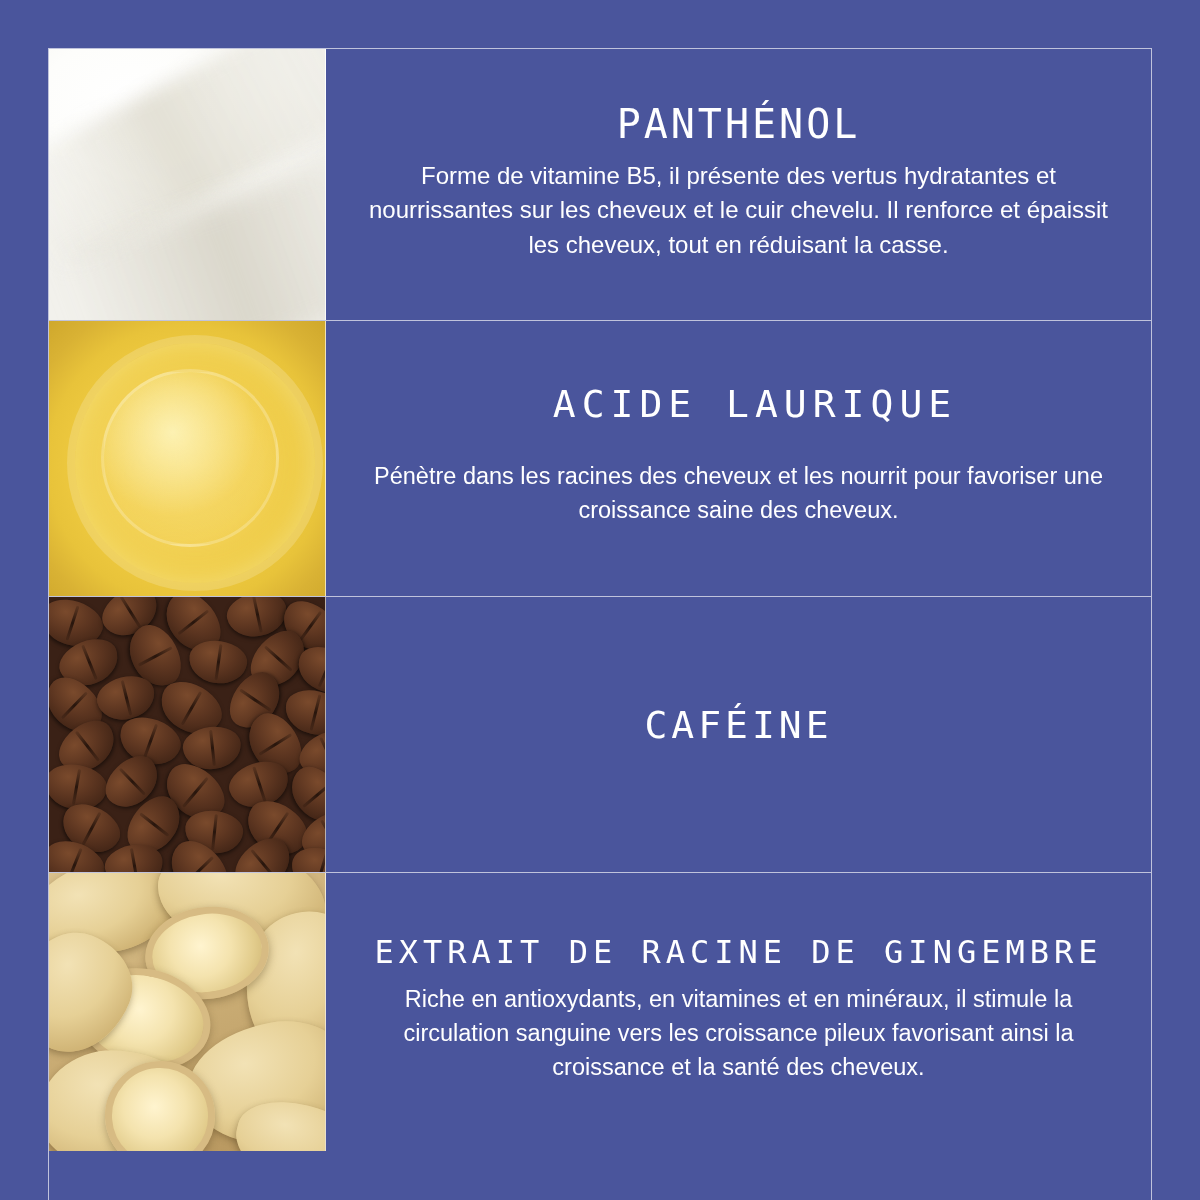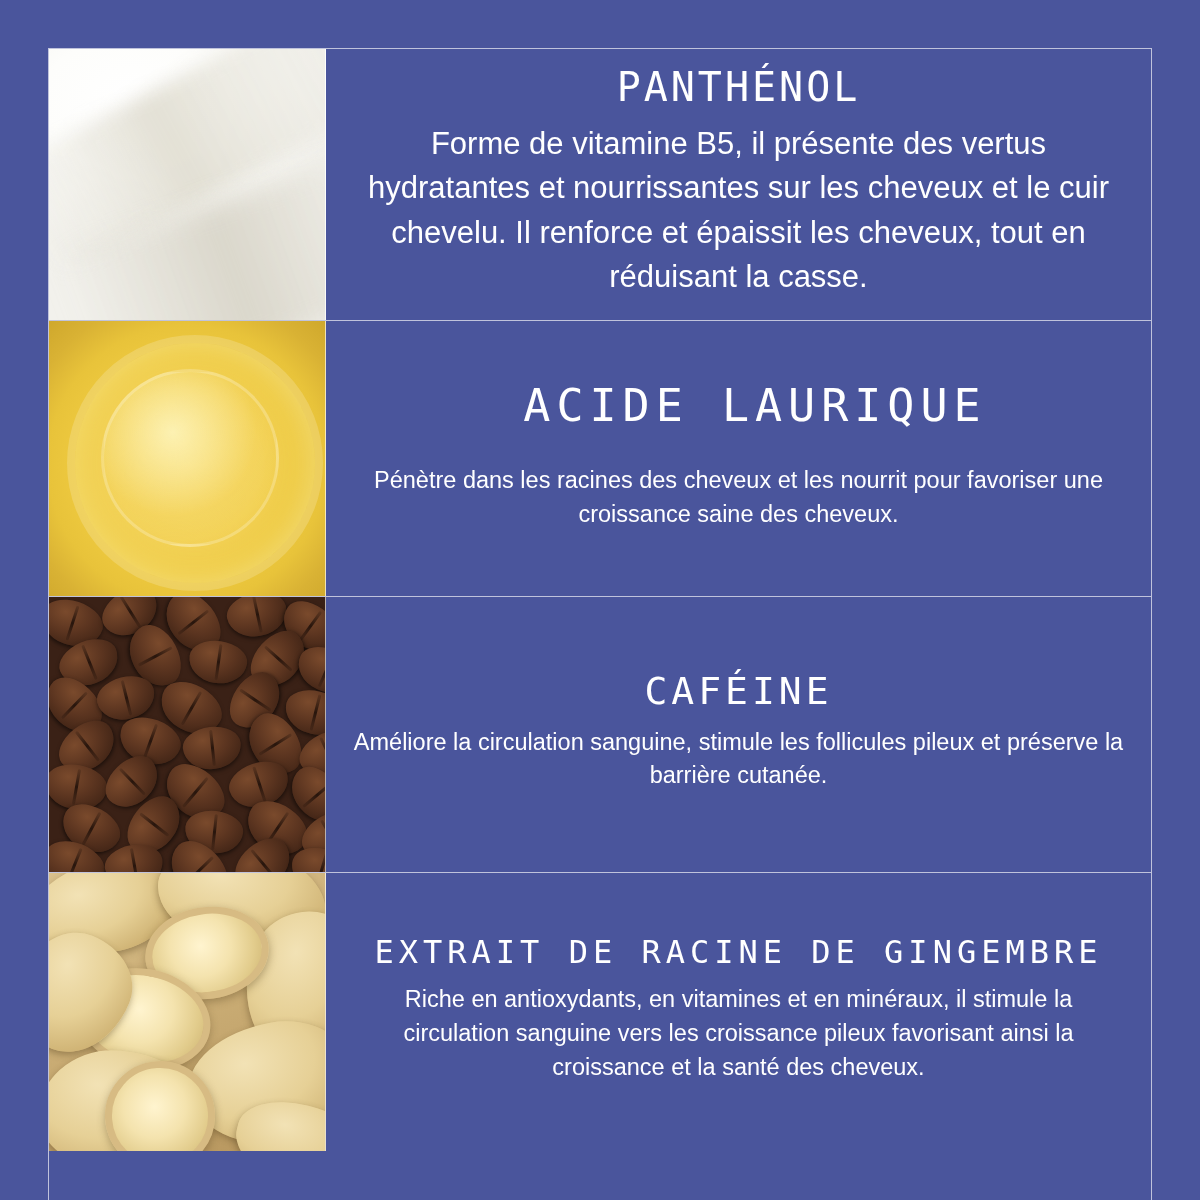--- a/index.html
+++ b/index.html
@@ -62,32 +62,32 @@
   .title {
     font-family: "DejaVu Sans Mono", monospace;
     font-weight: 400;
     letter-spacing: 2px;
     color: #ffffff;
     margin: 0 0 14px 0;
     line-height: 1.05;
     white-space: nowrap;
   }
   .t-1 { font-size: 40px; letter-spacing: 3px; }
-  .t-2 { font-size: 45px; letter-spacing: 6px; margin-left: 33px; }
+  .t-2 { font-size: 38px; letter-spacing: 6px; margin-left: 33px; }
   .t-3 { font-size: 38px; letter-spacing: 4px; }
   .t-4 { font-size: 32px; letter-spacing: 5px; }
   .desc {
     font-family: "Liberation Sans", sans-serif;
     font-size: 23.5px;
     line-height: 1.43;
     color: #ffffff;
     margin: 0;
     max-width: 810px;
   }
-  .desc-1 { font-size: 31px; }
+  .desc-1 { font-size: 24px; }
   .desc-2 { font-size: 23.5px; max-width: 790px; margin-top: 21px; }
   .desc-3 { font-size: 23.5px; max-width: 800px; }
   .desc-4 { font-size: 23.5px; max-width: 780px; }
 
   
   .img-cream {
     background:
       radial-gradient(ellipse 200px 150px at 30% 20%, #ffffff 0%, #fdfdfb 45%, #f2f1ec 100%),
       linear-gradient(135deg, #fdfdfc 0%, #f6f5f0 60%, #eceae3 100%);
   }
@@ -228,21 +228,20 @@
         <div class="bean" style="left:196px; top:208px; width:64px; height:46px; transform:rotate(34deg);"></div>
         <div class="bean" style="left:252px; top:218px; width:58px; height:42px; transform:rotate(-30deg);"></div>
         <div class="bean" style="left:-6px; top:246px; width:62px; height:44px; transform:rotate(22deg);"></div>
         <div class="bean" style="left:56px; top:248px; width:58px; height:42px; transform:rotate(-10deg);"></div>
         <div class="bean" style="left:118px; top:250px; width:64px; height:46px; transform:rotate(46deg);"></div>
         <div class="bean" style="left:184px; top:246px; width:60px; height:43px; transform:rotate(-40deg);"></div>
         <div class="bean" style="left:242px; top:252px; width:60px; height:43px; transform:rotate(16deg);"></div>
       </div>
       <div class="content">
         <div class="title t-3">CAFÉINE</div>
-        <p class="desc desc-3">Améliore la circulation sanguine, stimule les follicules pileux et préserve la barrière cutanée.</p>
       </div>
     </div>
 
     <div class="row row-4">
       <div class="thumb img-ginger">
         <div class="ginger-piece" style="left:-20px; top:-10px; width:150px; height:90px; border-radius:48% 52% 46% 54% / 56% 44% 58% 42%; transform:rotate(-12deg);"></div>
         <div class="ginger-piece" style="left:108px; top:-24px; width:170px; height:96px; border-radius:52% 48% 56% 44% / 46% 58% 42% 54%; transform:rotate(8deg);"></div>
         <div class="ginger-piece" style="left:196px; top:38px; width:120px; height:150px; border-radius:50% 50% 44% 56% / 40% 42% 58% 60%; transform:rotate(16deg);"></div>
         <div class="ginger-slice" style="left:96px; top:34px; width:110px; height:78px; transform:rotate(-8deg);"></div>
         <div class="ginger-slice" style="left:28px; top:96px; width:120px; height:86px; transform:rotate(12deg);"></div>

